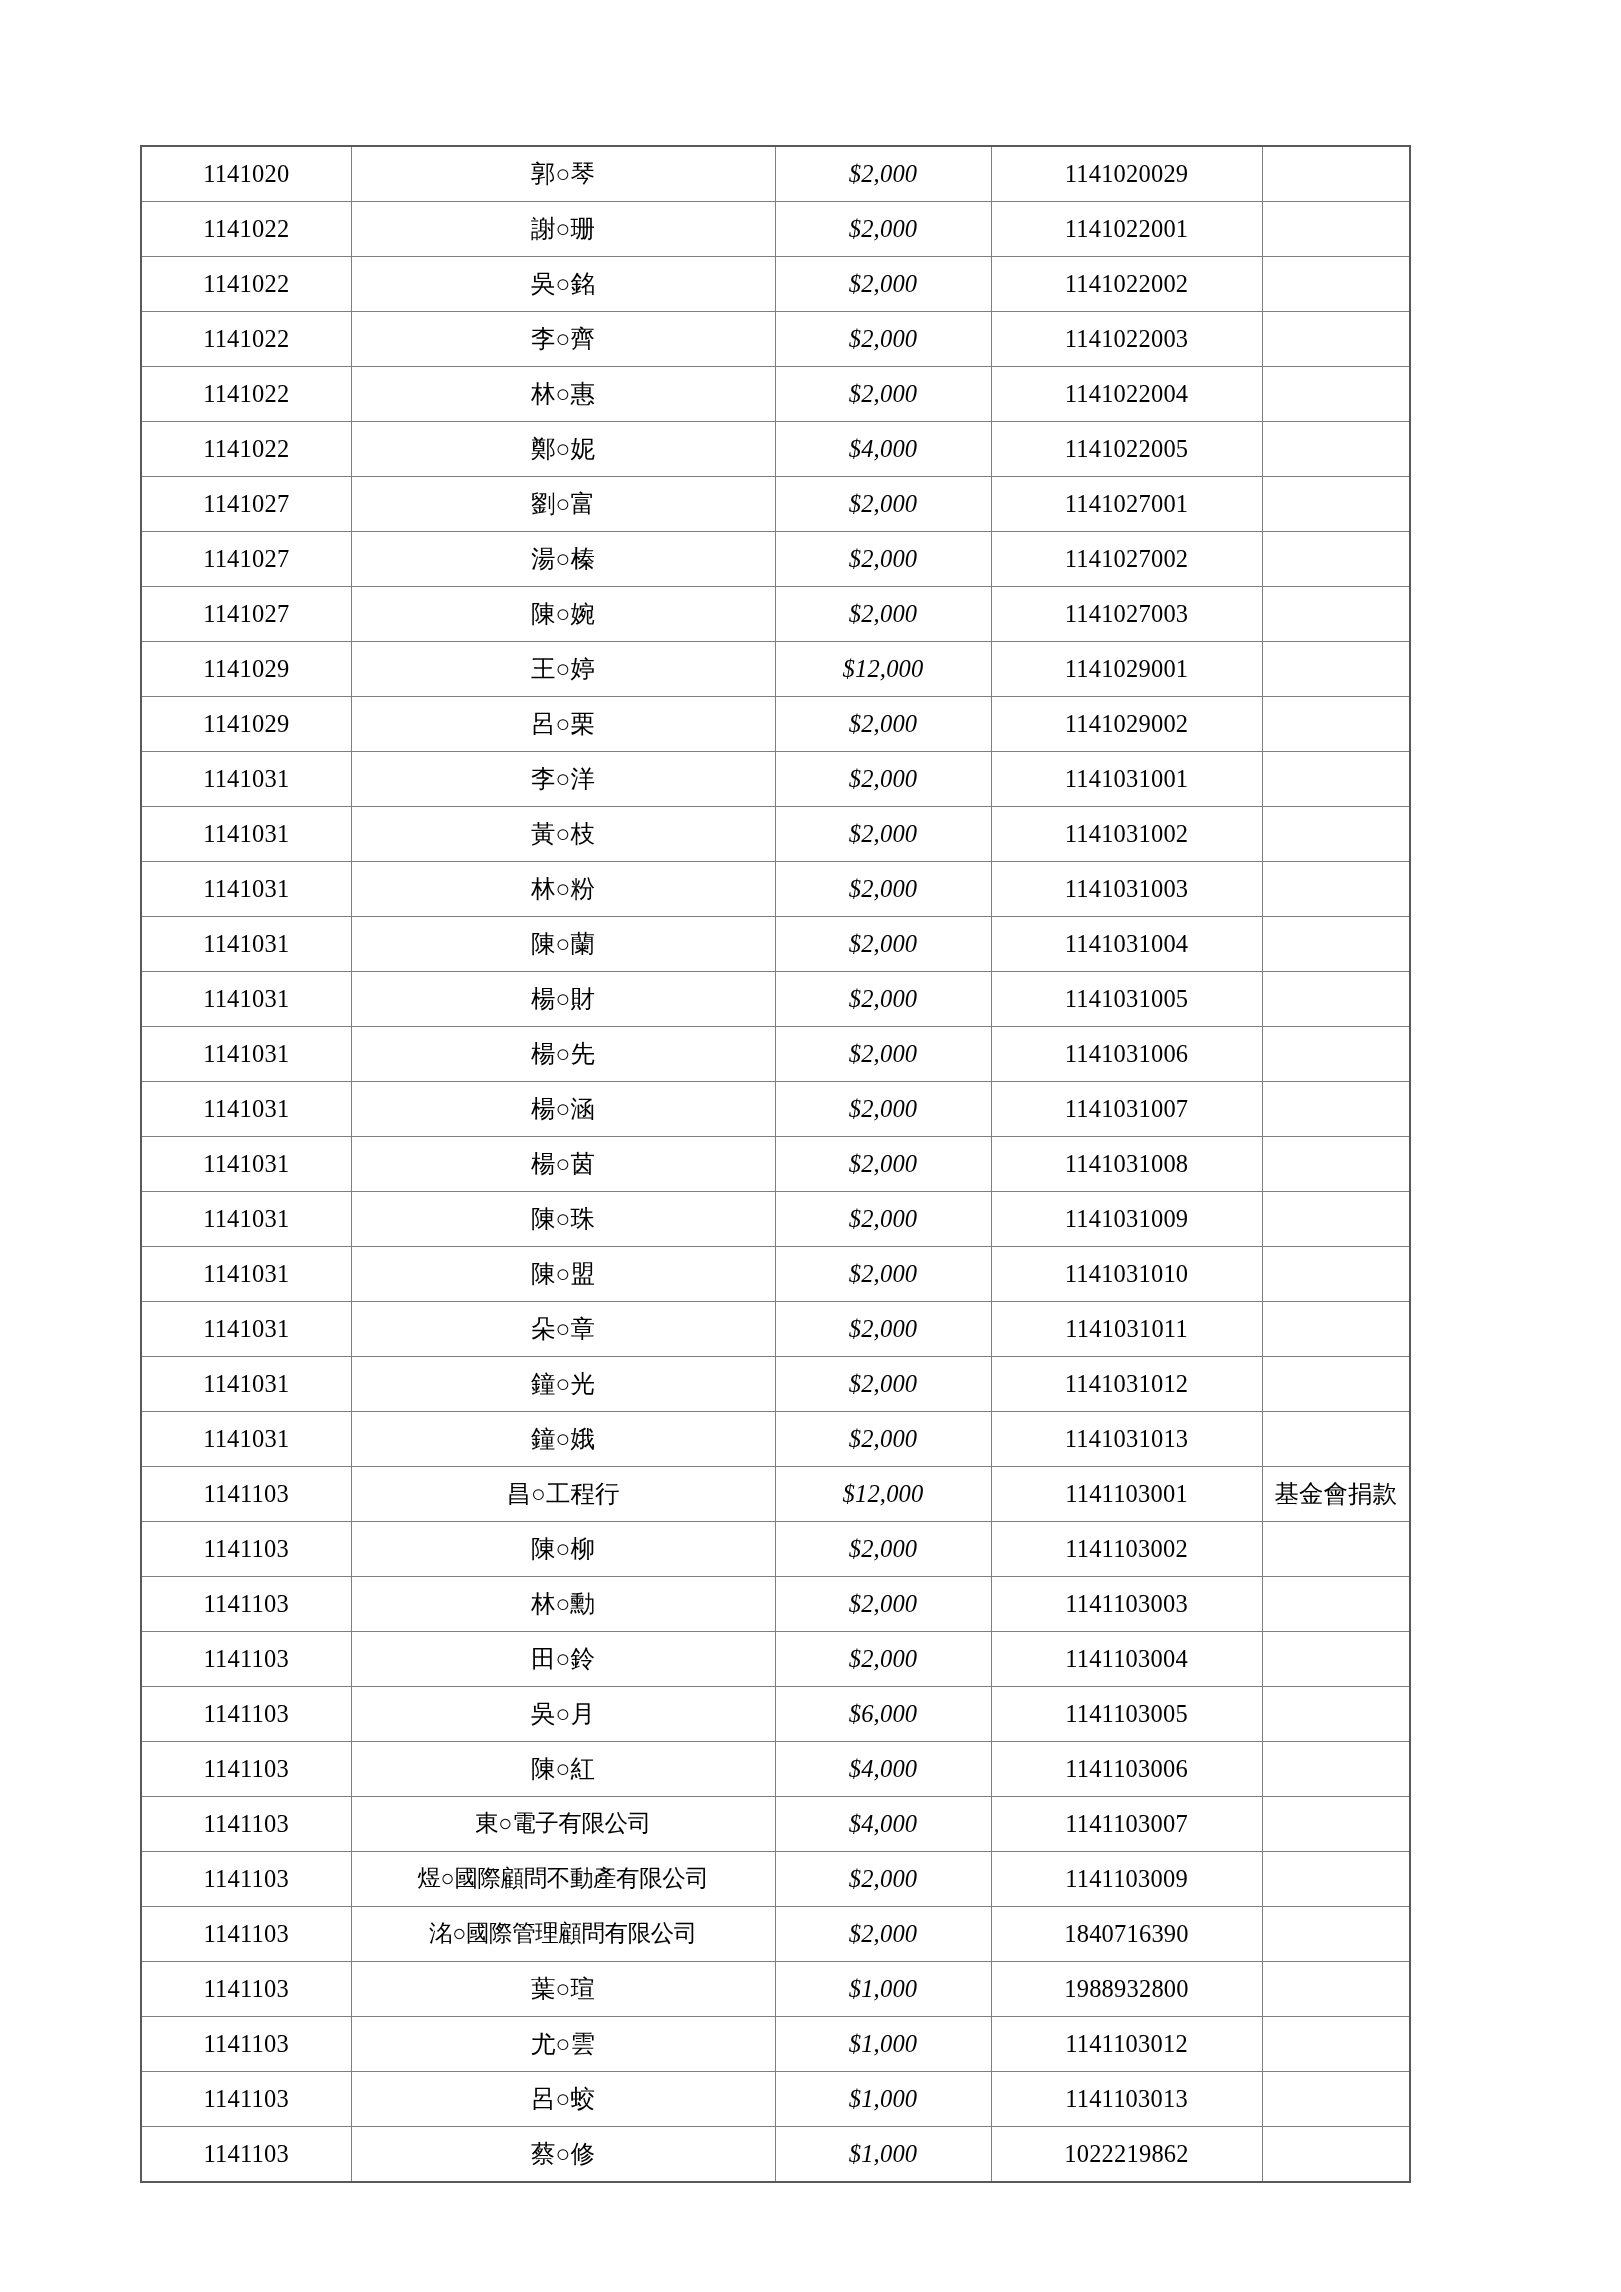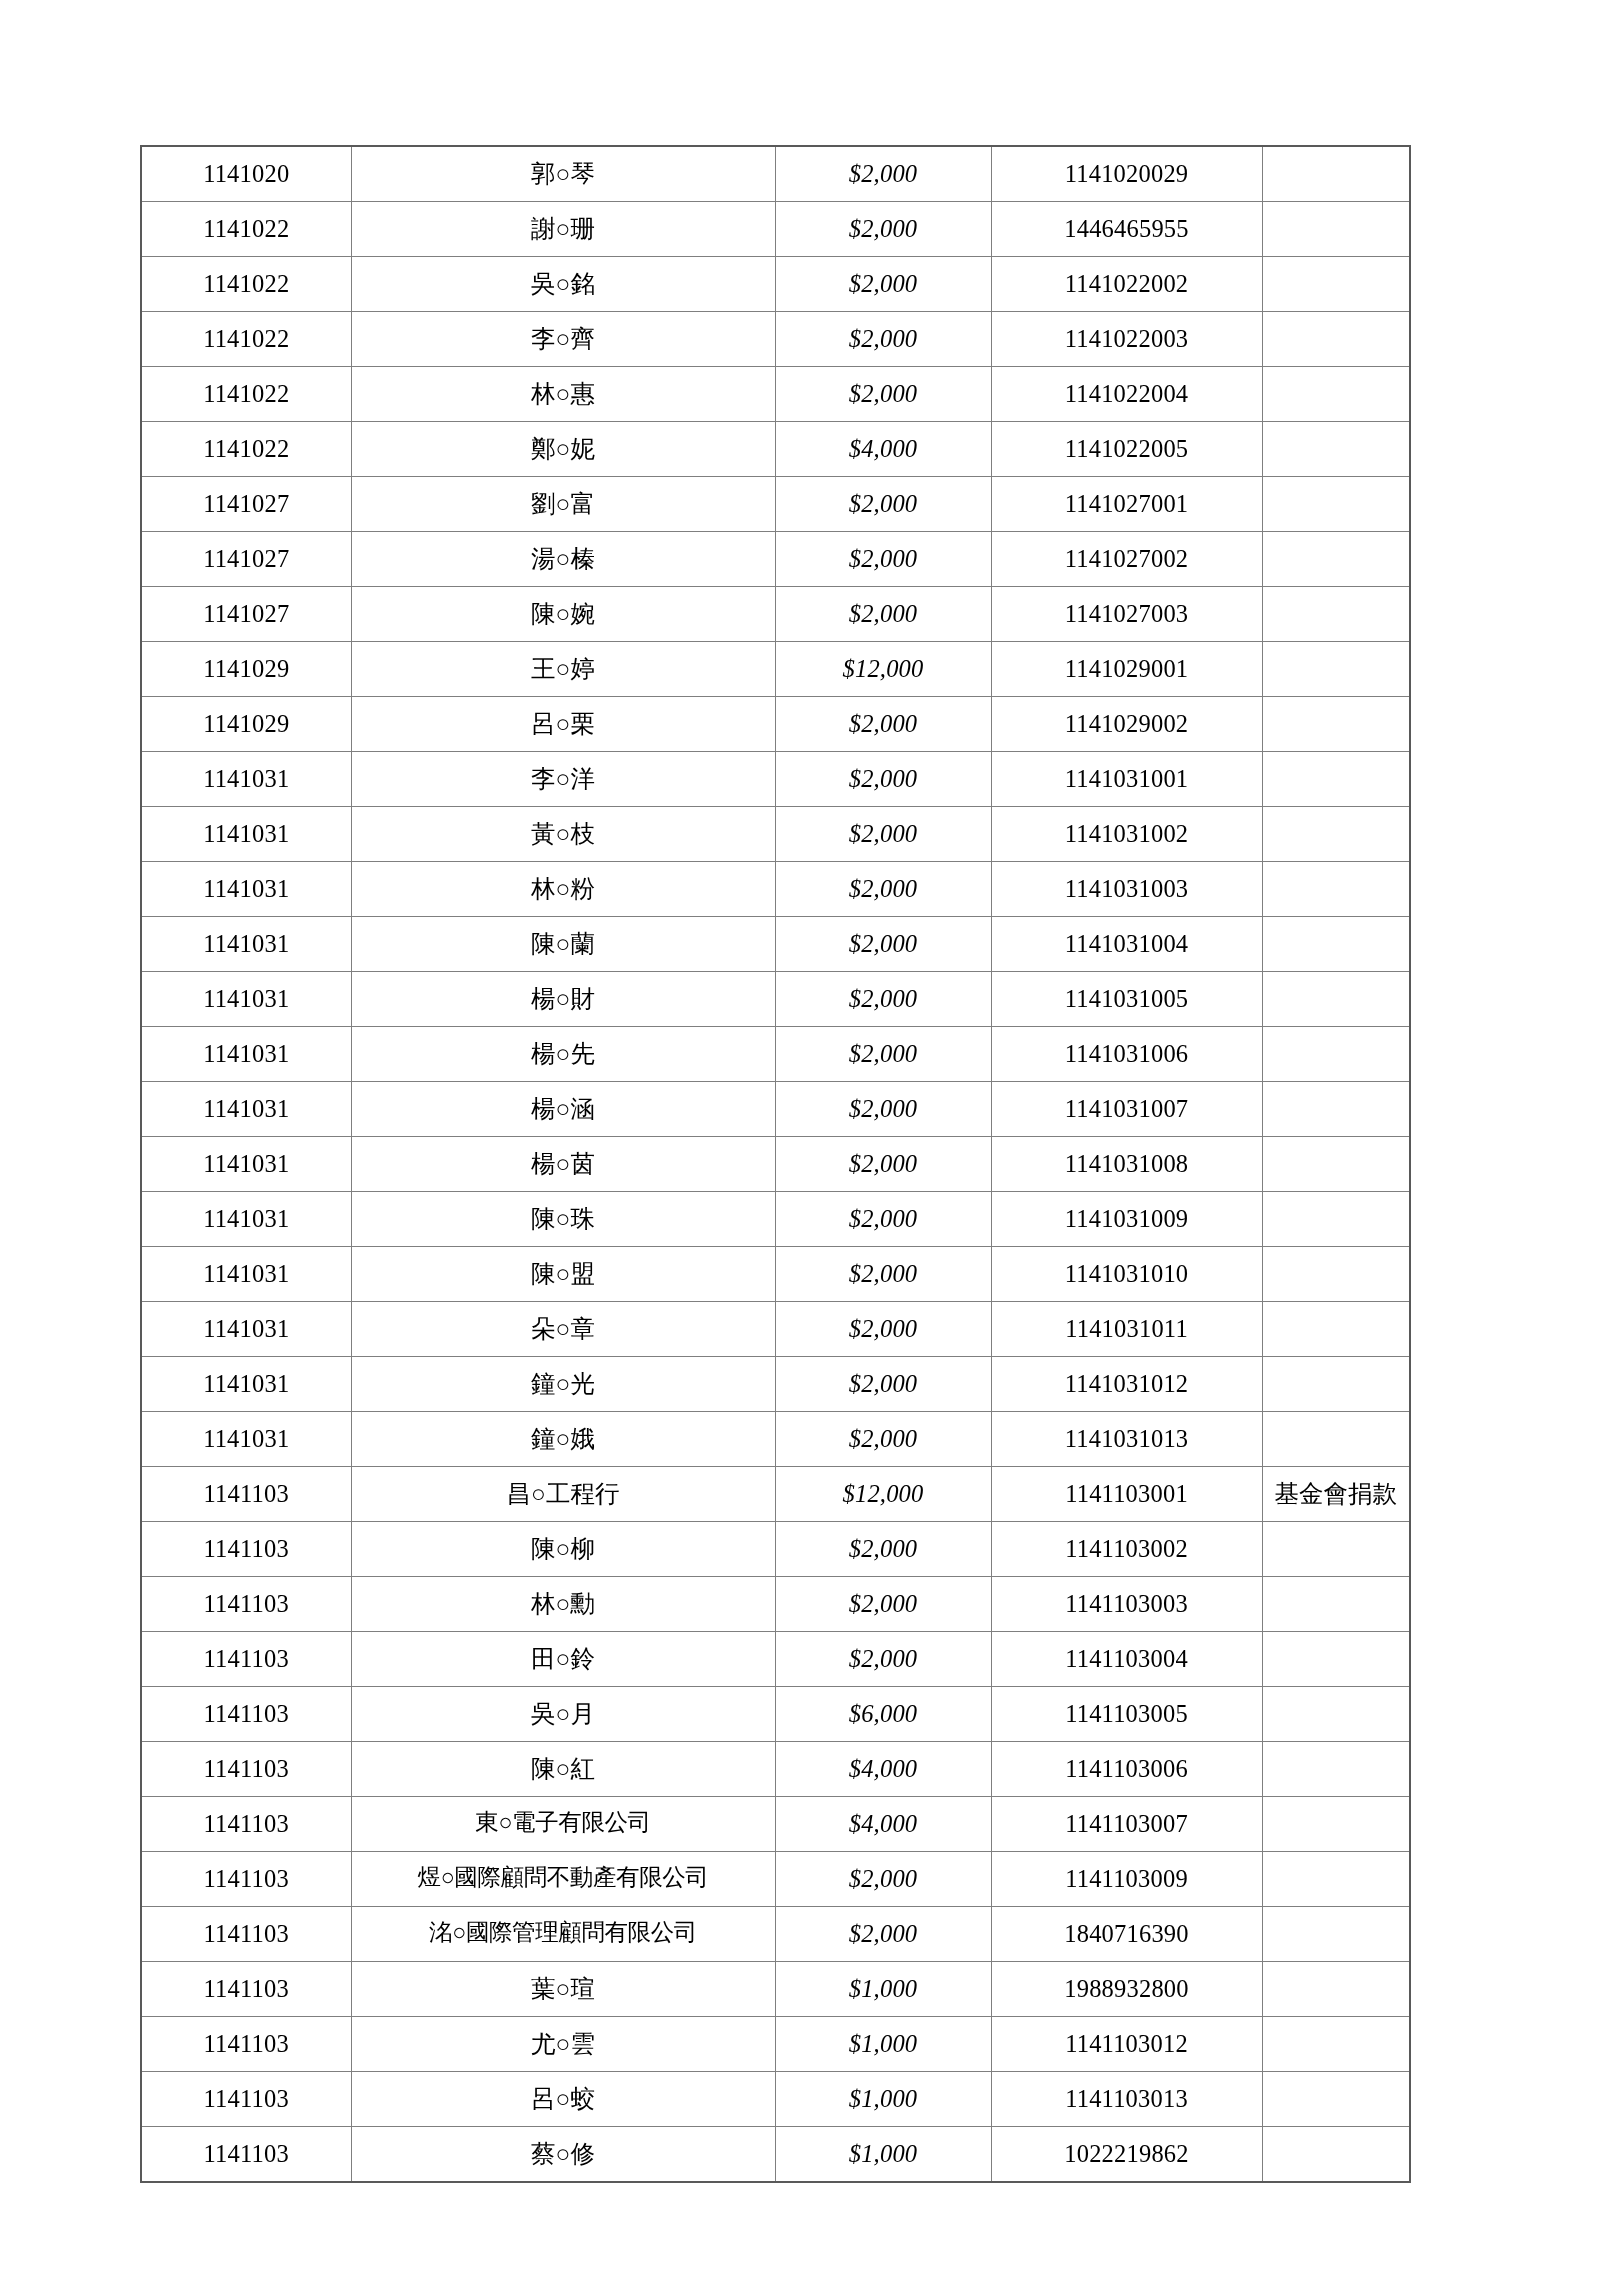--- a/index.html
+++ b/index.html
@@ -62,21 +62,20 @@
   td.cell-date     { font-size: 24.5px; letter-spacing: 0.2px; }
   td.cell-name     { font-size: 24.5px; }
   td.cell-amount   { font-size: 24.5px; letter-spacing: 0.2px; font-style: italic; }
   td.cell-receipt  { font-size: 24.5px; letter-spacing: 0.2px; margin-left: 12px; }
   td.cell-note     { font-size: 22.5px; }
 
   
   td.cell-name.long {
     font-size: 23.5px;
     letter-spacing: -0.4px;
-    font-family: Liberation Mono, monospace;
   }
 </style>
 </head>
 <body>
 
 <div class="page">
   <div class="donation-table-wrap">
     <table class="donation-table">
       <colgroup>
         <col class="col-date">
@@ -90,21 +89,21 @@
             <td class="cell-date">1141020</td>
             <td class="cell-name">郭○琴</td>
             <td class="cell-amount">$2,000</td>
             <td class="cell-receipt">1141020029</td>
             <td class="cell-note"></td>
           </tr>
           <tr>
             <td class="cell-date">1141022</td>
             <td class="cell-name">謝○珊</td>
             <td class="cell-amount">$2,000</td>
-            <td class="cell-receipt">1446465955</td>
+            <td class="cell-receipt">1141022001</td>
             <td class="cell-note"></td>
           </tr>
           <tr>
             <td class="cell-date">1141022</td>
             <td class="cell-name">吳○銘</td>
             <td class="cell-amount">$2,000</td>
             <td class="cell-receipt">1141022002</td>
             <td class="cell-note"></td>
           </tr>
           <tr>

